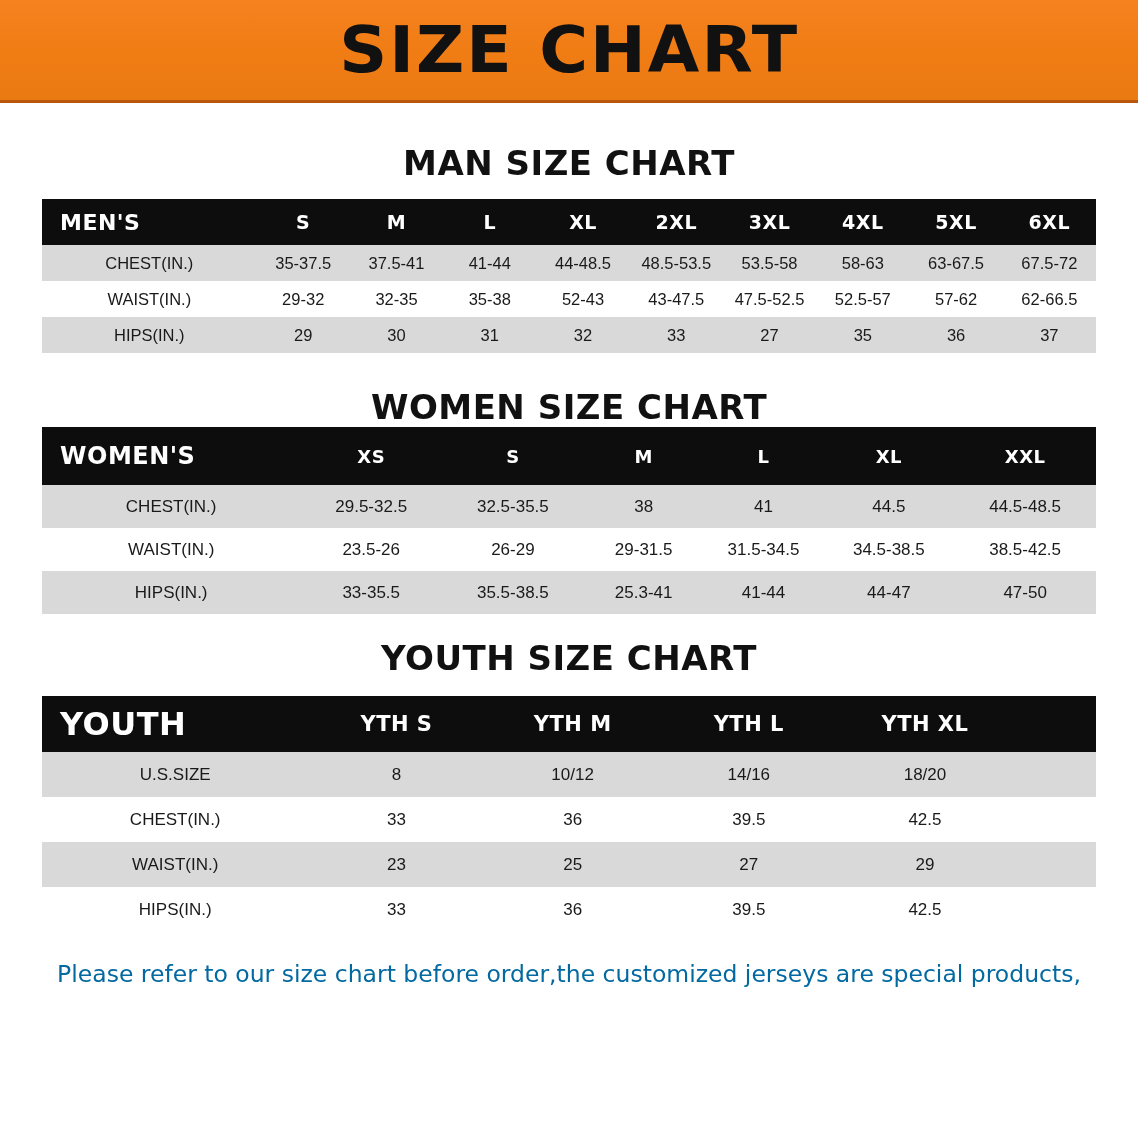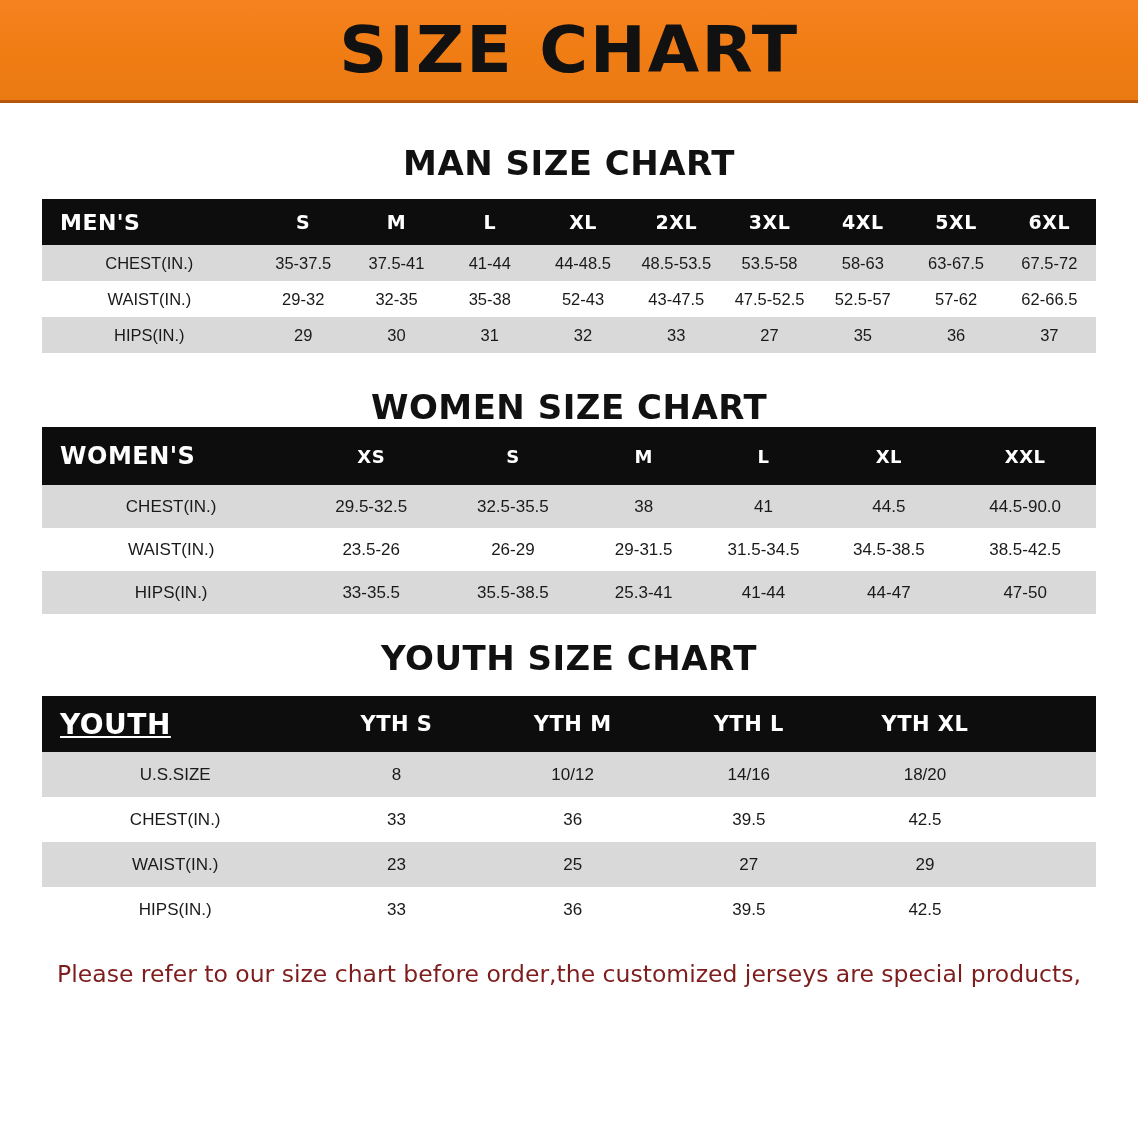--- a/index.html
+++ b/index.html
@@ -102,28 +102,28 @@
   .size-table tbody tr.shade-dark { background: #d9d9d9; }
   .size-table tbody tr.shade-light { background: #ffffff; }
 
   
   .women .size-table thead th { height: 58px; font-size: 18px; }
   .women .size-table thead th.label-col { font-size: 24px; }
   .women .size-table tbody td { height: 43px; font-size: 17px; }
 
   
   .youth .size-table thead th { height: 56px; font-size: 21px; }
-  .youth .size-table thead th.label-col { font-size: 28px; text-decoration: underline; }
+  .youth .size-table thead th.label-col { font-size: 32px; }
   .youth .size-table tbody td { height: 45px; font-size: 17px; }
 
   
   .note {
     margin: 26px 40px 0 40px;
     text-align: center;
-    color: #7f1d1d;
+    color: #0369a1;
     font-family: "DejaVu Sans", sans-serif;
     font-size: 23.5px;
     line-height: 1.38;
   }
   .note-line { display: block; }
 </style>
 </head>
 <body>
 
 <div class="page">
@@ -205,21 +205,21 @@
         </tr>
       </thead>
       <tbody>
         <tr class="shade-dark">
           <td class="label-col">CHEST(IN.)</td>
           <td>29.5-32.5</td>
           <td>32.5-35.5</td>
           <td>38</td>
           <td>41</td>
           <td>44.5</td>
-          <td>44.5-90.0</td>
+          <td>44.5-48.5</td>
         </tr>
         <tr class="shade-light">
           <td class="label-col">WAIST(IN.)</td>
           <td>23.5-26</td>
           <td>26-29</td>
           <td>29-31.5</td>
           <td>31.5-34.5</td>
           <td>34.5-38.5</td>
           <td>38.5-42.5</td>
         </tr>

